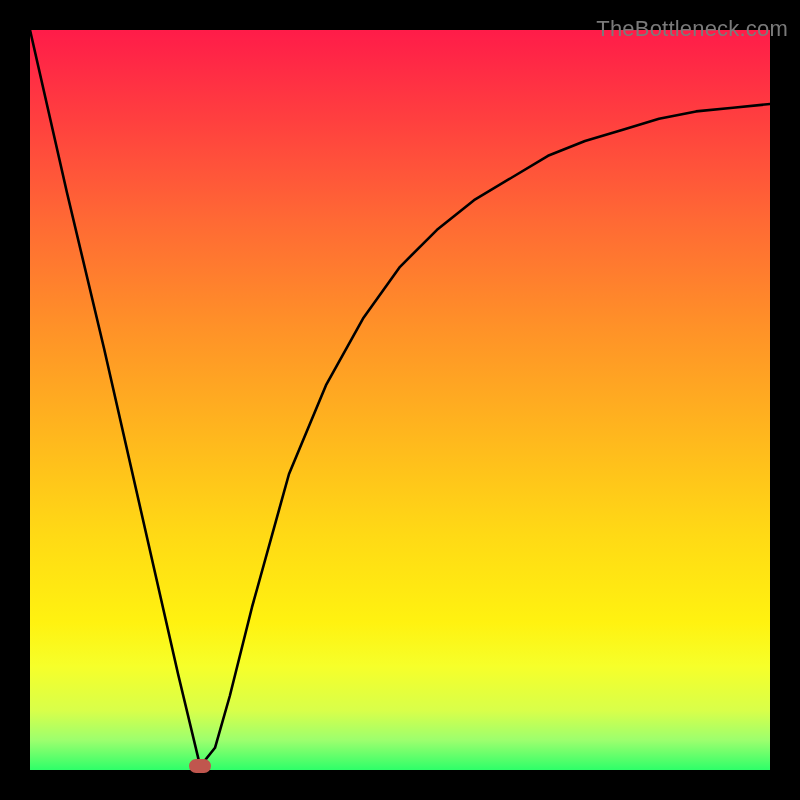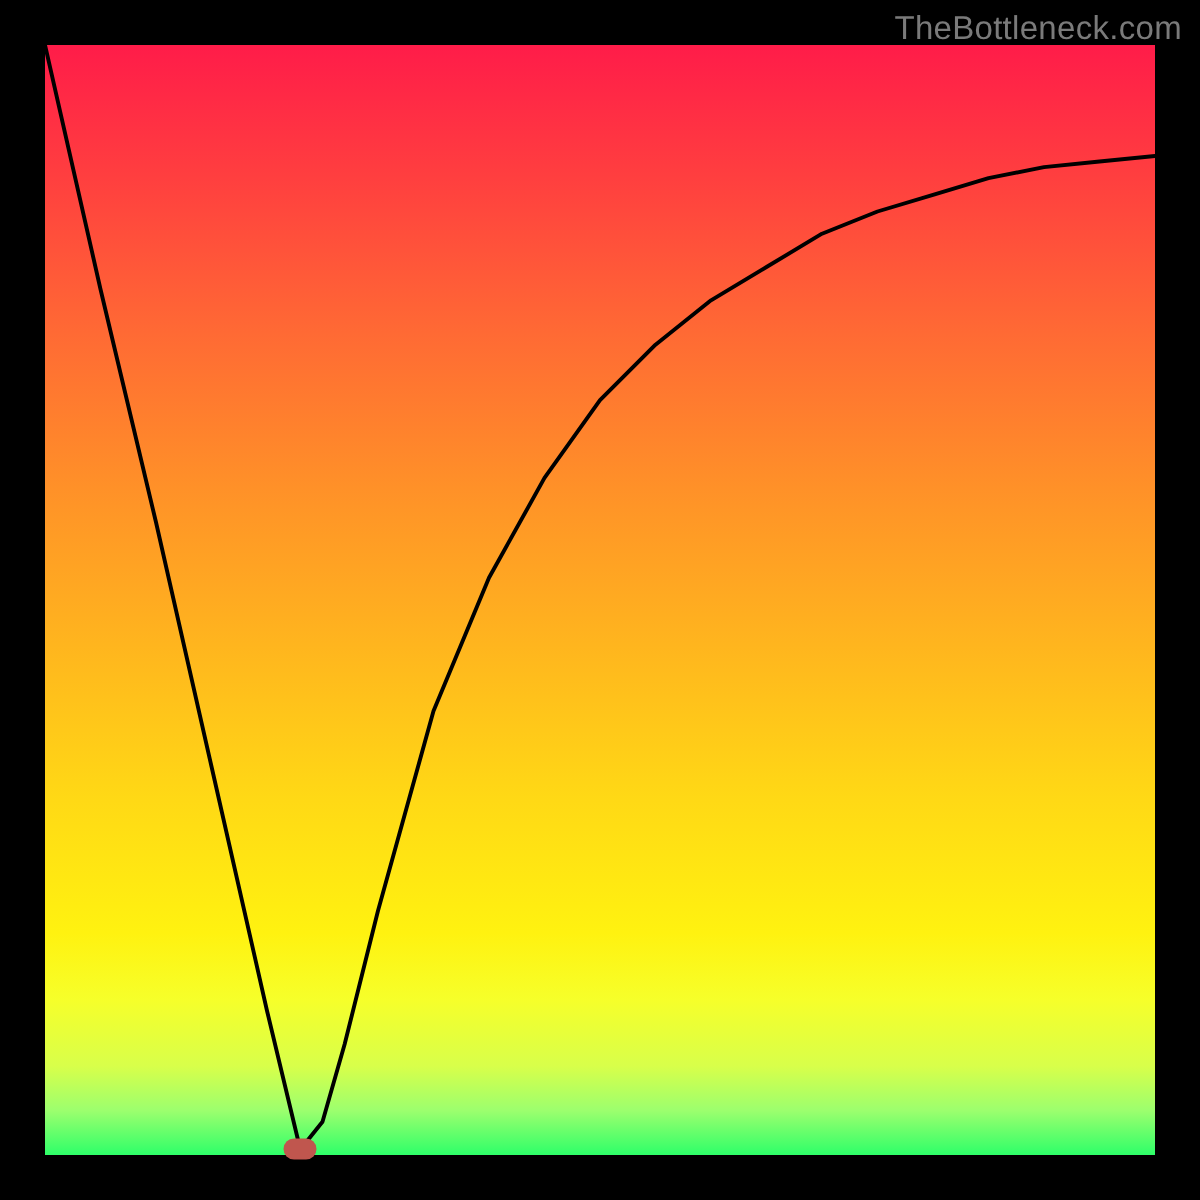--- a/index.html
+++ b/index.html
@@ -26,21 +26,21 @@
       #ffd915 68%,
       #fff210 80%,
       #f6ff2a 86%,
       #d8ff4a 92%,
       #9cff6e 96%,
       #2eff69 100%
     );
   }
   .watermark {
     position: absolute;
-    top: 6px;
+    top: 16px;
     right: 12px;
     color: #7a7a7a;
     font-size: 22px;
     font-weight: 500;
     letter-spacing: 0.2px;
   }
   svg.curve {
     position: absolute;
     left: 0;
     top: 0;

